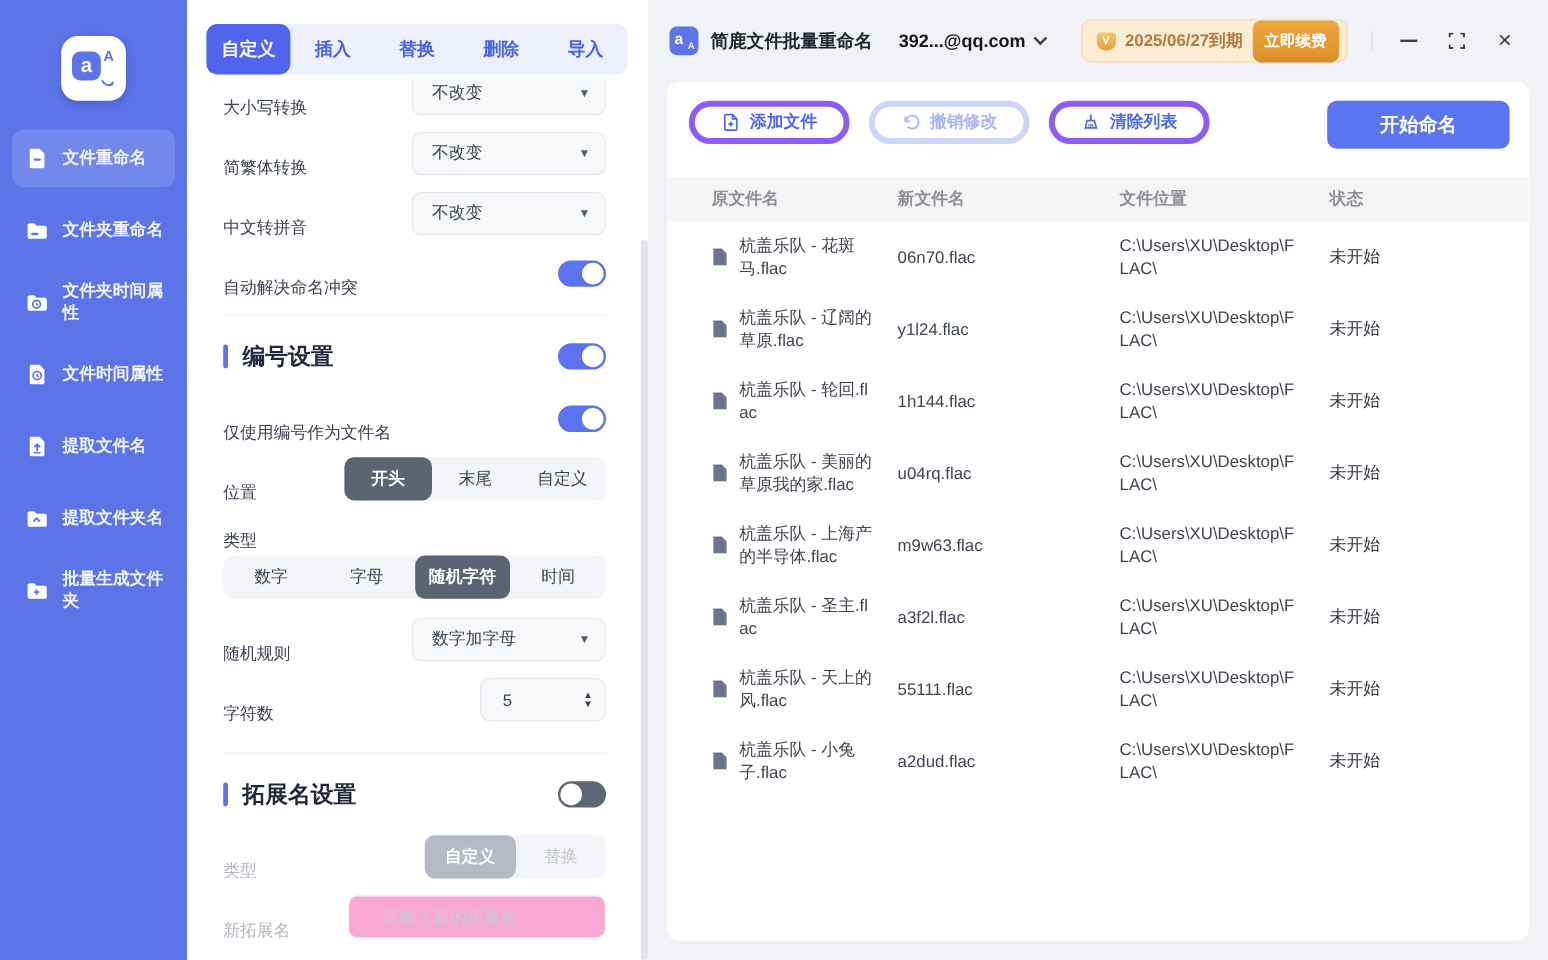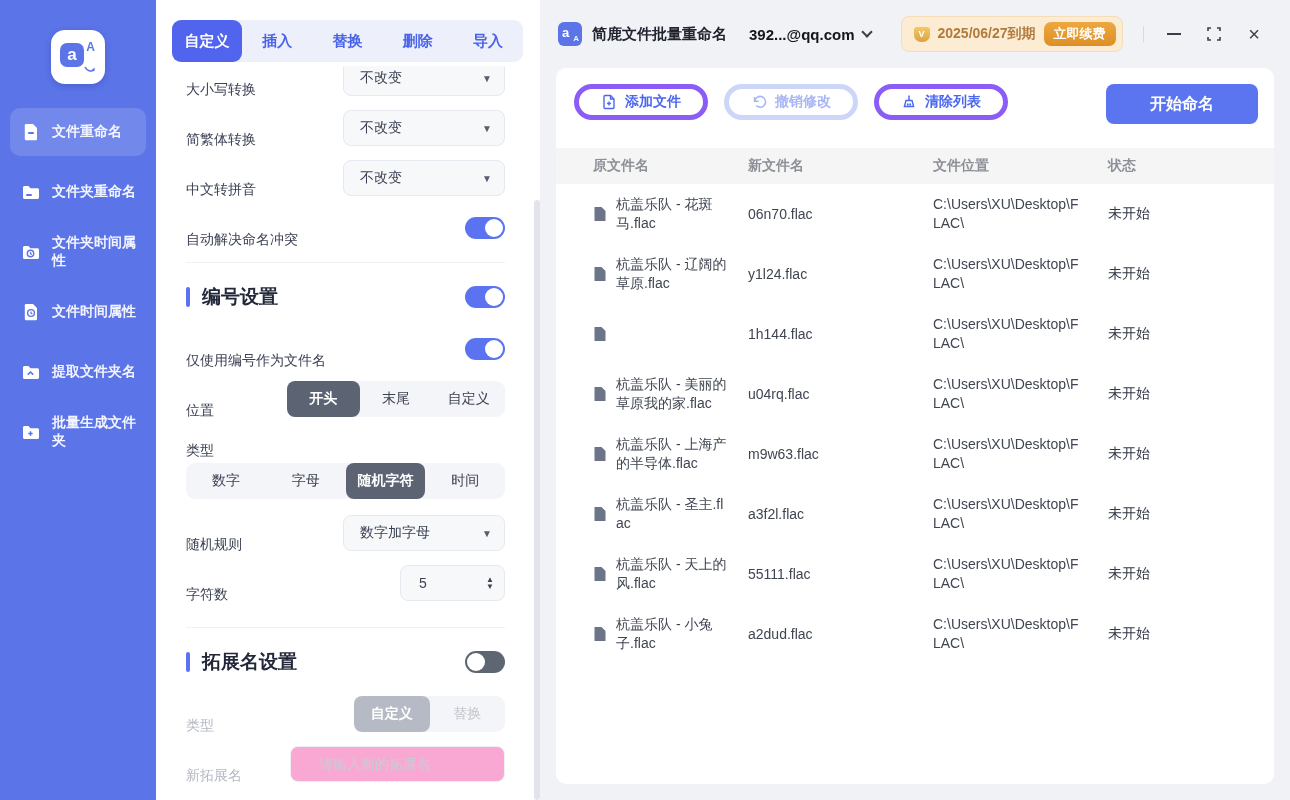--- a/index.html
+++ b/index.html
@@ -63,21 +63,21 @@
   .ticon { width:24px; height:24px; background:#5b74e8; border-radius:6px; position:relative; color:#fff; flex-shrink:0; }
   .ticon .ta { position:absolute; left:4px; top:3px; font-size:13px; font-weight:bold; }
   .ticon .tA { position:absolute; right:3px; bottom:3px; font-size:8px; font-weight:bold; opacity:.9; }
   .ttitle { font-size:15px; font-weight:bold; color:#20242f; margin-left:10px; }
   .account { display:flex; align-items:center; gap:8px; margin-left:22px; cursor:pointer; }
   .acct-text { font-size:15px; font-weight:bold; color:#14161c; }
   .chev { width:8px; height:8px; border-right:2px solid #3a3f4a; border-bottom:2px solid #3a3f4a; transform:rotate(45deg); margin-top:-4px; }
   .license { display:flex; align-items:center; margin-left:30px; background:#fcecd4; border:1px solid #f6ddb7; border-radius:8px; height:36px; padding:0 6px 0 12px; gap:8px; }
   .vip { width:16px; height:15px; background:linear-gradient(180deg,#f3c869,#dfa23f); border-radius:3px 3px 7px 7px; color:#fff; font-size:9px; font-weight:bold; display:flex; align-items:center; justify-content:center; }
   .lic-text { color:#b27a3c; font-size:14px; font-weight:bold; }
-  .renew { background:linear-gradient(180deg,#eca83f,#dd8f27); color:#fff; border:none; border-radius:7px; height:24px; padding:0 10px; font-size:13px; font-weight:bold; cursor:pointer; font-family:inherit; }
+  .renew { background:linear-gradient(180deg,#eca83f,#dd8f27); color:#fff; border:none; border-radius:7px; height:35px; padding:0 10px; font-size:13px; font-weight:bold; cursor:pointer; font-family:inherit; }
   .win-zone { margin-left:auto; display:flex; align-items:center; gap:8px; }
   .win-divider { width:1px; height:16px; background:#d9dade; margin-right:6px; }
   .win-btn { width:32px; height:32px; display:flex; align-items:center; justify-content:center; color:#3a3f4a; cursor:pointer; }
   .min-glyph { width:14px; height:2px; background:#3a3f4a; }
   .close-glyph { font-size:20px; line-height:20px; }
 
   .card { flex:1; background:#fff; border-radius:10px; margin:0 16px 16px; overflow:hidden; display:flex; flex-direction:column; }
   .toolbar { height:80px; display:flex; align-items:flex-start; padding:16px 16px 0 18px; }
   .obtn { height:36px; border:5px solid #8b5cf6; border-radius:18px; background:#fff; color:#4c68ef; font-size:14px; font-weight:bold; display:flex; align-items:center; gap:8px; padding:0 22px; margin-right:16px; cursor:pointer; font-family:inherit; }
   .obtn.disabled { border-color:#ccd6f8; color:#a8b6f5; cursor:default;font-family:Liberation Serif, serif; }
@@ -144,20 +144,30 @@
               <path d="M5 2h7l4 4v11a1.2 1.2 0 0 1-1.2 1.2H5A1.2 1.2 0 0 1 3.8 17V3.2A1.2 1.2 0 0 1 5 2z" fill="#fff"></path>
               <circle cx="10" cy="11" r="3.4" fill="none" stroke="#5b74e8" stroke-width="1.4"></circle>
               <path d="M10 9.4v1.8l1.4.9" fill="none" stroke="#5b74e8" stroke-width="1.2"></path>
             </svg>
         </span>
         <span>文件时间属性</span>
       </div>
       <div class="menu-item">
         <span class="mi-icon">
           <svg width="20" height="20" viewBox="0 0 20 20">
+              <path d="M5 2h7l4 4v11a1.2 1.2 0 0 1-1.2 1.2H5A1.2 1.2 0 0 1 3.8 17V3.2A1.2 1.2 0 0 1 5 2z" fill="#fff"></path>
+              <path d="M10 14V8.5M7.6 10.6 10 8.2l2.4 2.4" fill="none" stroke="#5b74e8" stroke-width="1.5"></path>
+              <path d="M7 14.8c2 1 4 1 6 0" fill="none" stroke="#5b74e8" stroke-width="1.2"></path>
+            </svg>
+        </span>
+        <span>提取文件名</span>
+      </div>
+      <div class="menu-item">
+        <span class="mi-icon">
+          <svg width="20" height="20" viewBox="0 0 20 20">
               <path d="M2 5.5C2 4.7 2.7 4 3.5 4h4l2 2.2h7c.8 0 1.5.7 1.5 1.5v7.8c0 .8-.7 1.5-1.5 1.5h-13C2.7 17 2 16.3 2 15.5z" fill="#fff"></path>
               <path d="M6.8 12.6 9.5 10l2.7 2.6" fill="none" stroke="#5b74e8" stroke-width="1.6"></path>
             </svg>
         </span>
         <span>提取文件夹名</span>
       </div>
       <div class="menu-item">
         <span class="mi-icon">
           <svg width="20" height="20" viewBox="0 0 20 20">
               <path d="M2 5.5C2 4.7 2.7 4 3.5 4h4l2 2.2h7c.8 0 1.5.7 1.5 1.5v7.8c0 .8-.7 1.5-1.5 1.5h-13C2.7 17 2 16.3 2 15.5z" fill="#fff"></path>
@@ -379,20 +389,21 @@
             </div>
           <span class="new-text">y1l24.flac</span>
           <span class="loc-text">C:\Users\XU\Desktop\FLAC\</span>
           <span class="status-text">未开始</span>
         </div>
         <div class="trow2">
           <div class="name-cell">
               <svg class="ficon" width="14" height="16" viewBox="0 0 14 16">
                 <path d="M1.5 1h7l4 4v10h-11z" fill="#6b7488"></path>
               </svg>
+              <span class="name-text">杭盖乐队 - 轮回.flac</span>
             </div>
           <span class="new-text">1h144.flac</span>
           <span class="loc-text">C:\Users\XU\Desktop\FLAC\</span>
           <span class="status-text">未开始</span>
         </div>
         <div class="trow2">
           <div class="name-cell">
               <svg class="ficon" width="14" height="16" viewBox="0 0 14 16">
                 <path d="M1.5 1h7l4 4v10h-11z" fill="#6b7488"></path>
               </svg>

